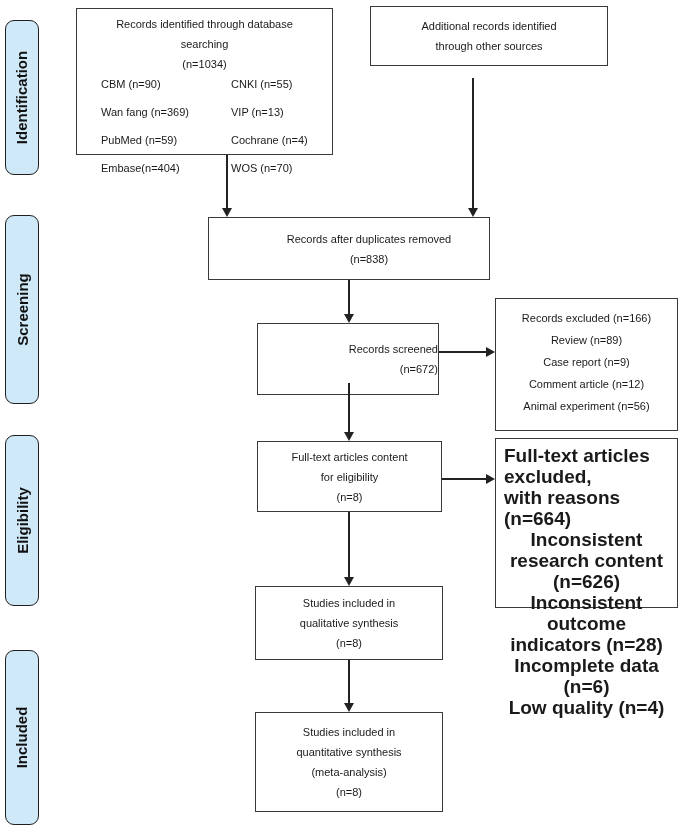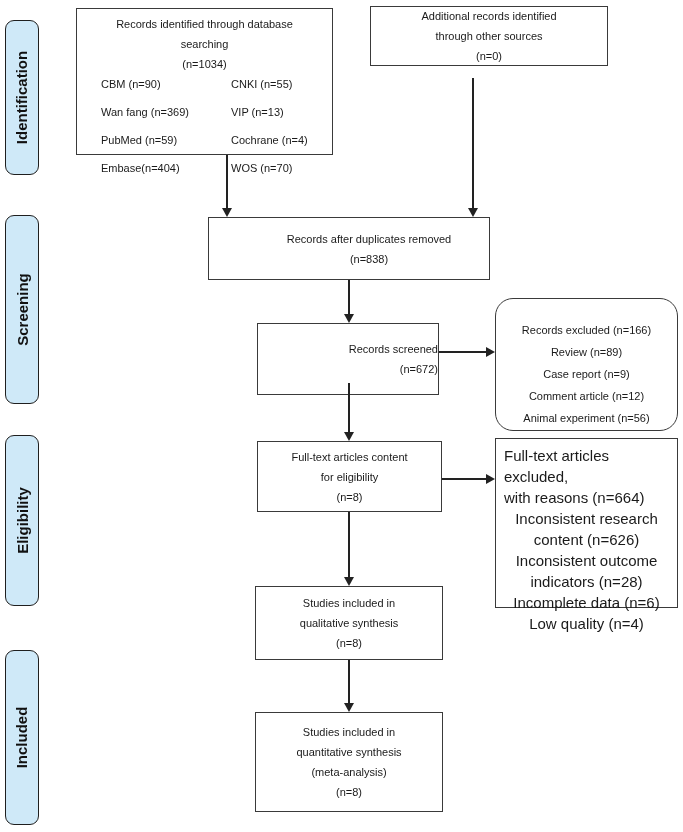--- a/index.html
+++ b/index.html
@@ -23,22 +23,22 @@
     border:1.7px solid #3a3a3a;font-size:11px;line-height:20px;text-align:center;
   }
   .vcenter{display:flex;flex-direction:column;justify-content:center;}
   .line{display:block;}
   
   .src-grid{
     display:grid;grid-template-columns:122px auto;
     padding-left:24px;text-align:left;gap:8px;
   }
   .box-identified{padding-top:5px;}
-  .box-rec-excluded{padding-top:20px;line-height:22px;border-radius:18px;}
-  .box-ft-excluded{padding:6px 8px;font-size:15px;line-height:21px;}
+  .box-rec-excluded{padding-top:8px;line-height:22px;}
+  .box-ft-excluded{padding:6px 8px;font-size:19px;line-height:21px;font-weight:bold;}
   .box-ft-excluded .title-line{text-align:left;}
   .box-ft-excluded .reason{text-align:center;}
   
   .varrow{position:absolute;width:10px;}
   .varrow .shaft{position:absolute;left:4px;top:0;bottom:7px;width:2px;background:#222222;}
   .varrow .head{
     position:absolute;bottom:0;left:0;width:0;height:0;
     border-left:5px solid transparent;border-right:5px solid transparent;
     border-top:9px solid #222222;
   }
@@ -80,21 +80,20 @@
       <span class="line">PubMed (n=59)</span>
       <span class="line">Cochrane (n=4)</span>
       <span class="line">Embase(n=404)</span>
       <span class="line">WOS (n=70)</span>
     </div>
   </div>
 
   <div class="fbox vcenter" style="left:370px;top:6px;width:238px;height:60px;">
     <span class="line">Additional records identified</span>
     <span class="line">through other sources</span>
-    <span class="line">(n=0)</span>
   </div>
 
   <div class="fbox vcenter" style="left:208px;top:217px;width:282px;height:63px;padding-left:40px;">
     <span class="line">Records after duplicates removed</span>
     <span class="line">(n=838)</span>
   </div>
 
   <div class="fbox vcenter" style="left:257px;top:323px;width:182px;height:72px;align-items:flex-end;">
     <span class="line">Records screened</span>
     <span class="line">(n=672)</span>

